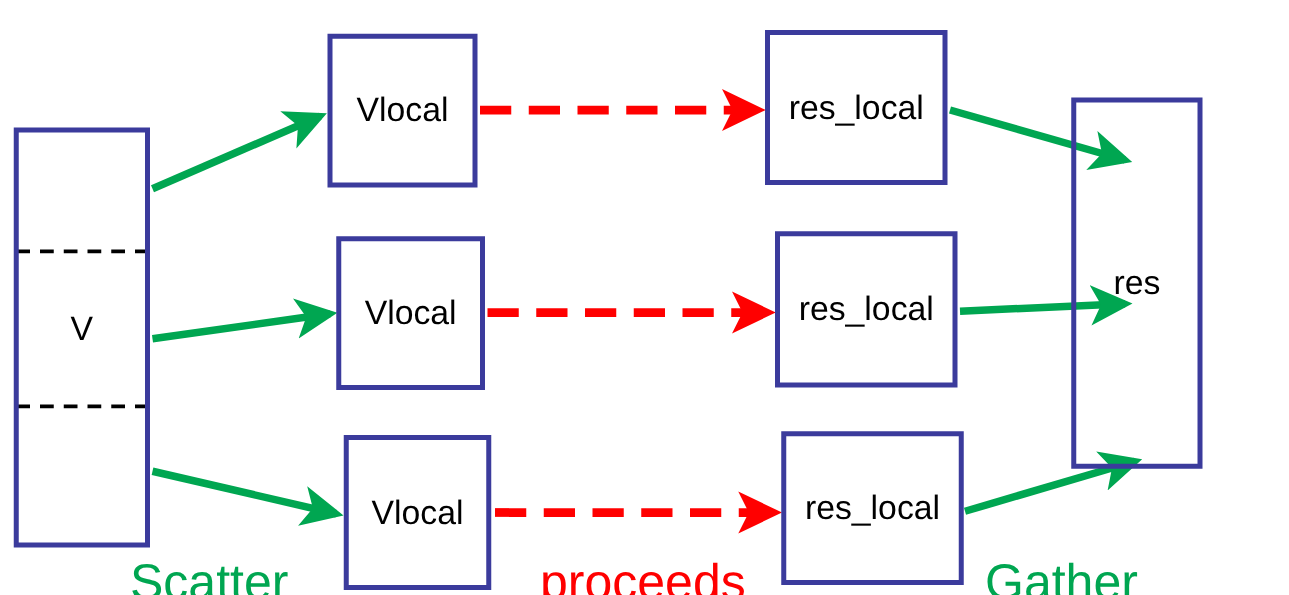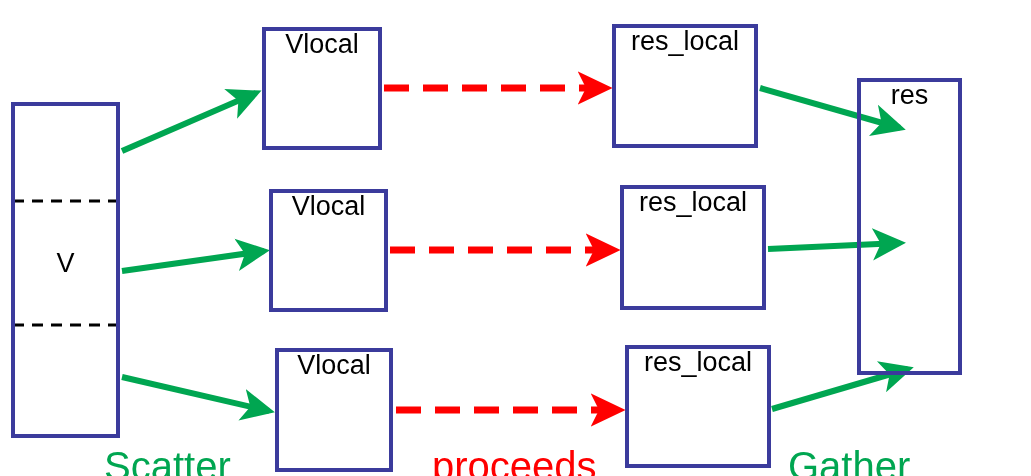--- a/index.html
+++ b/index.html
@@ -23,20 +23,21 @@
     top: 0;
     width: 1031px;
     height: 476px;
   }
   .node-box {
     position: absolute;
     box-sizing: border-box;
     border: 4px solid #3b3b9c;
     background: transparent;
     display: flex;
+    align-items: center;
     justify-content: center;
   }
   .node-label {
     font-family: "Liberation Sans", sans-serif;
     font-size: 27px;
     color: #000000;
     line-height: 1;
     white-space: nowrap;
   }
   .vbox-label {

